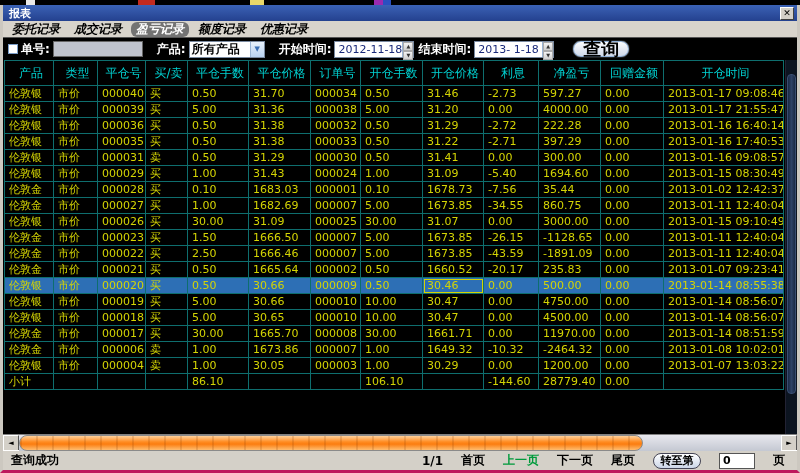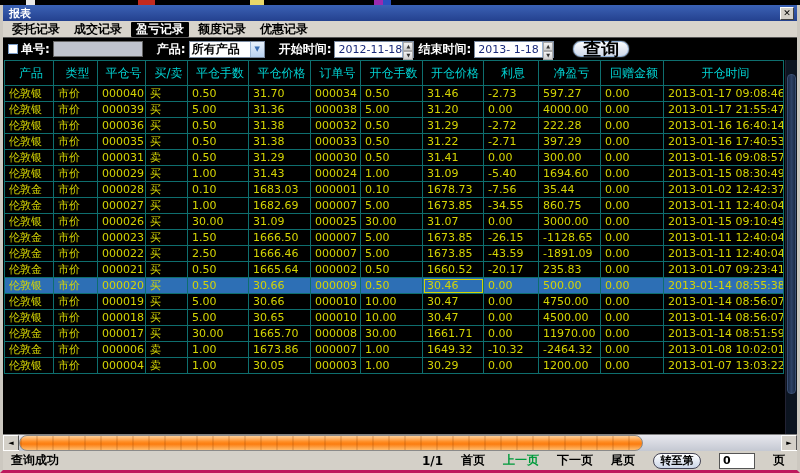--- a/index.html
+++ b/index.html
@@ -18,22 +18,22 @@
 
   .titlebar { height:16px; background:linear-gradient(180deg,#3b62b5,#24418f);
               display:flex; align-items:center; padding:0 3px 0 6px; flex:0 0 auto; }
   .titlebar .title { color:#fff; font-size:11px; font-weight:bold; flex:1; }
   .close-btn { width:14px; height:13px; background:#d4d0c8; border:1px solid;
                border-color:#fff #404040 #404040 #fff; color:#000; font-size:9px;
                font-weight:bold; line-height:11px; text-align:center; cursor:default; }
 
   .tabbar { height:17px; background:#d8d4cc; border-bottom:1px solid #555;
             display:flex; align-items:center; padding-left:4px; gap:4px; flex:0 0 auto; }
-  .tab { font-size:12px; font-weight:bold; color:#000; padding:0 5px; line-height:15px; }
-  .tab.active { background:#000000; color:#fff; border-radius:1px; }
+  .tab { font-size:12px; font-weight:bold; color:#000; padding:0 5px; line-height:15px;font-style:italic; }
+  .tab.active { background:#737373; color:#fff; border-radius:6px; }
 
   .filterbar { height:22px; background:#000; display:flex; align-items:center;
                padding-left:5px; color:#fff; font-size:12px; flex:0 0 auto; }
   .filterbar .lbl { font-weight:bold; margin-right:3px; white-space:nowrap; }
   .chk { width:10px; height:10px; background:#fff; border:1px solid #7a9cc6; margin-right:3px; }
   .txt-input { width:90px; height:16px; background:#bfc3cd; border:1px solid #666;
                margin-right:14px; }
   .dropdown { width:76px; height:17px; background:#fff; border:1px solid #7a8aa0;
               display:flex; align-items:center; margin-right:14px; }
   .dropdown .val { flex:1; font-size:12px; font-weight:bold; color:#000; padding-left:2px; white-space:nowrap; }
@@ -454,20 +454,35 @@
               <td>1.00</td>
               <td>30.05</td>
               <td>000003</td>
               <td>1.00</td>
               <td>30.29</td>
               <td>0.00</td>
               <td>1200.00</td>
               <td>0.00</td>
               <td>2013-01-07 13:03:22</td>
             </tr>
+            <tr>
+              <td>小计</td>
+              <td></td>
+              <td></td>
+              <td></td>
+              <td>86.10</td>
+              <td></td>
+              <td></td>
+              <td>106.10</td>
+              <td></td>
+              <td>-144.60</td>
+              <td>28779.40</td>
+              <td>0.00</td>
+              <td></td>
+            </tr>
           </tbody>
       </table>
       <div class="vscroll">
         <div class="vthumb"></div>
       </div>
     </div>
 
     <div class="hscroll">
       <span class="sbtn">◄</span>
       <span class="htrack">

